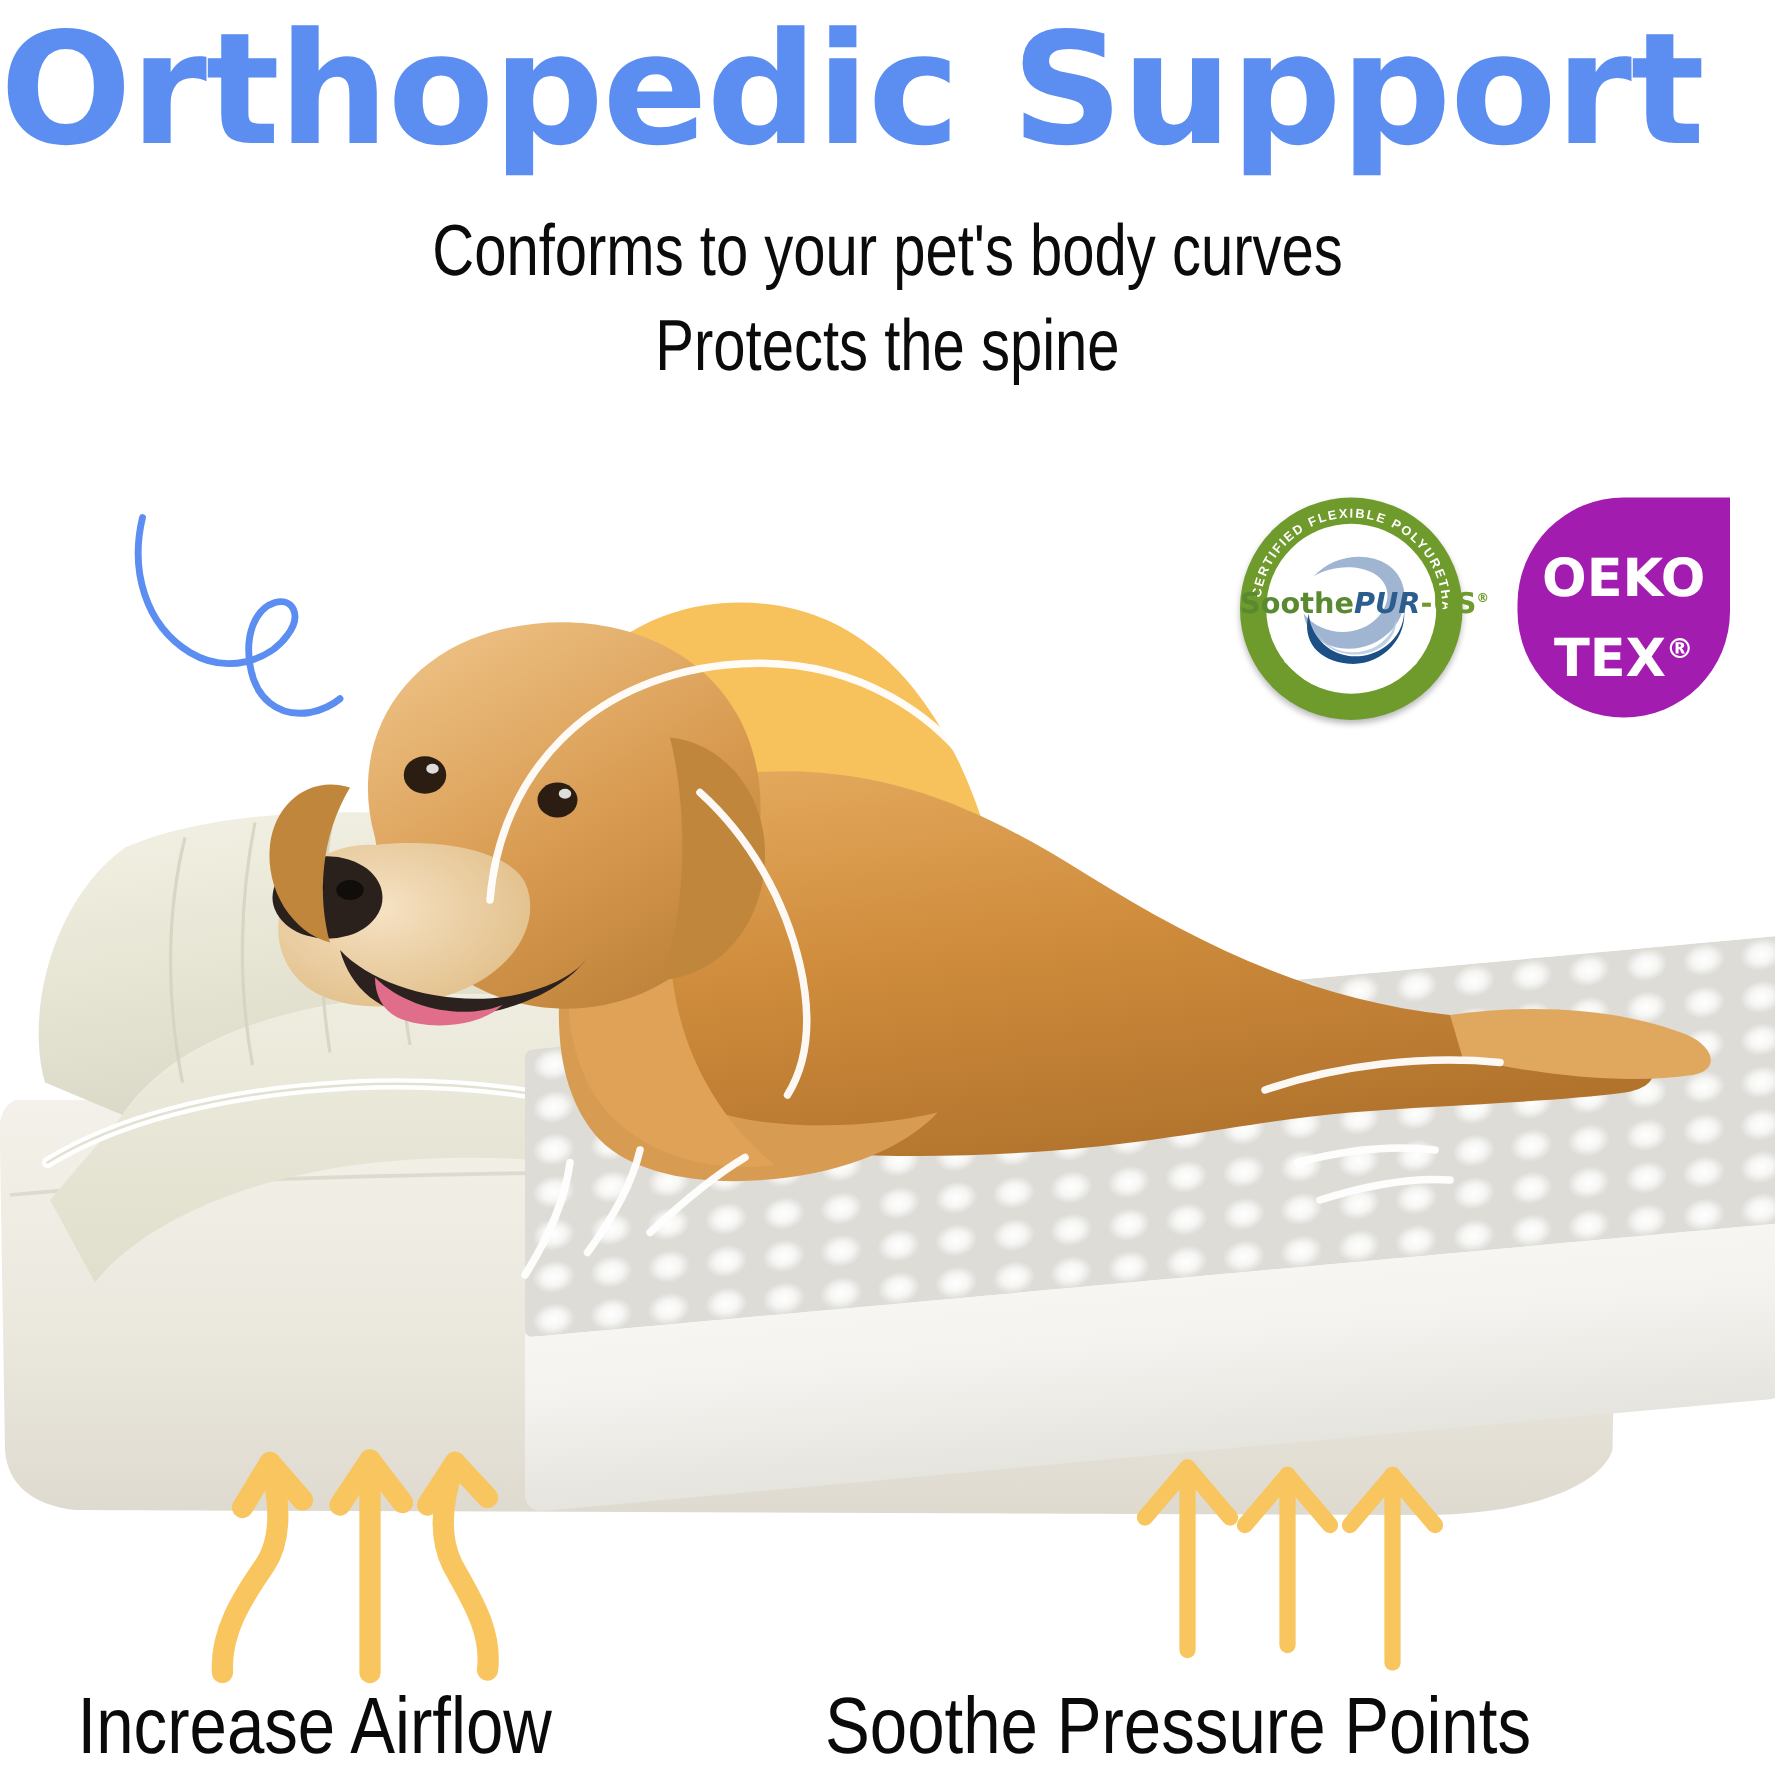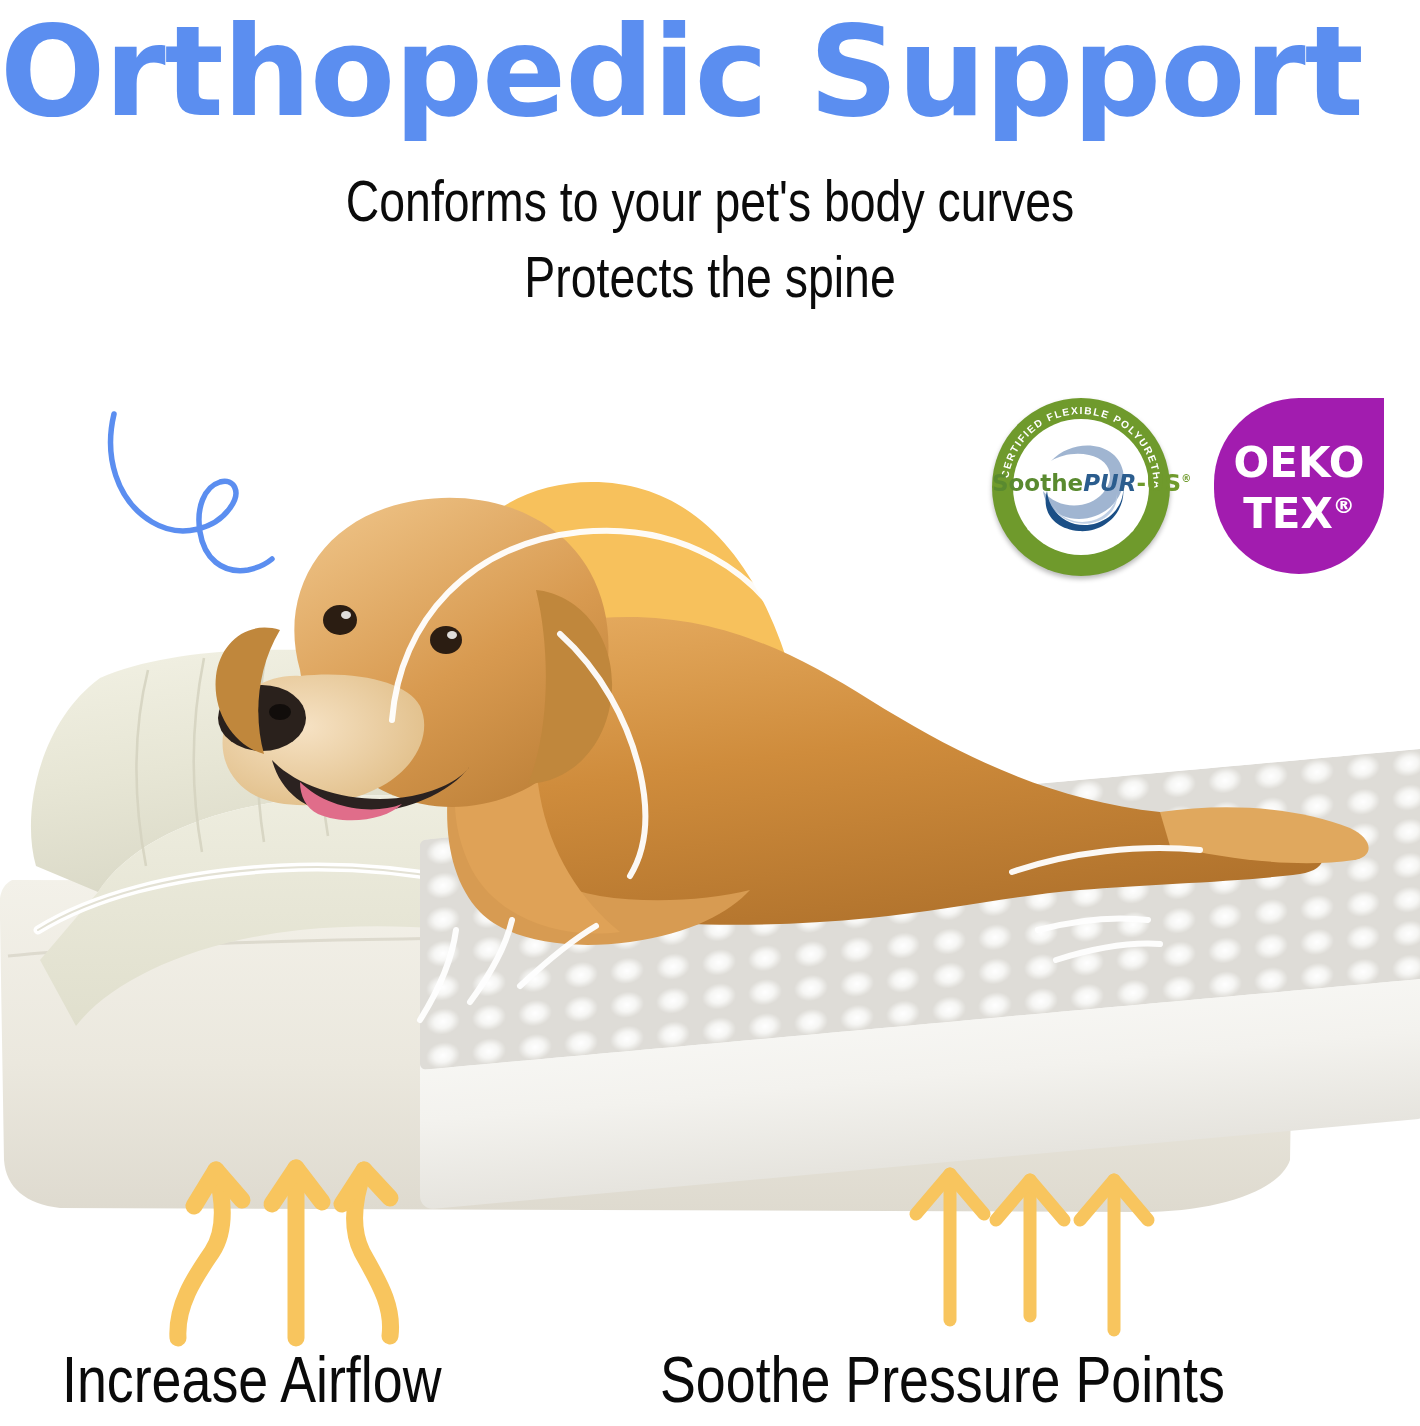--- a/index.html
+++ b/index.html
@@ -126,21 +126,21 @@
     left: 0; width: 170px;
     text-align: center;
     font-family: "DejaVu Sans", sans-serif;
     font-weight: 700;
     font-size: 42px;
     line-height: 1;
     letter-spacing: 0px;
     white-space: nowrap;
   }
   .oekotex .l1 { top: 44px; }
-  .oekotex .l2 { top: 95px; }
+  .oekotex .l2 { top: 108px; }
   .oekotex .reg { font-size: 22px; vertical-align: super; }
 
   
   .curl {
     position: absolute;
     left: 96px; top: 404px;
     width: 210px; height: 215px;
   }
 
   

